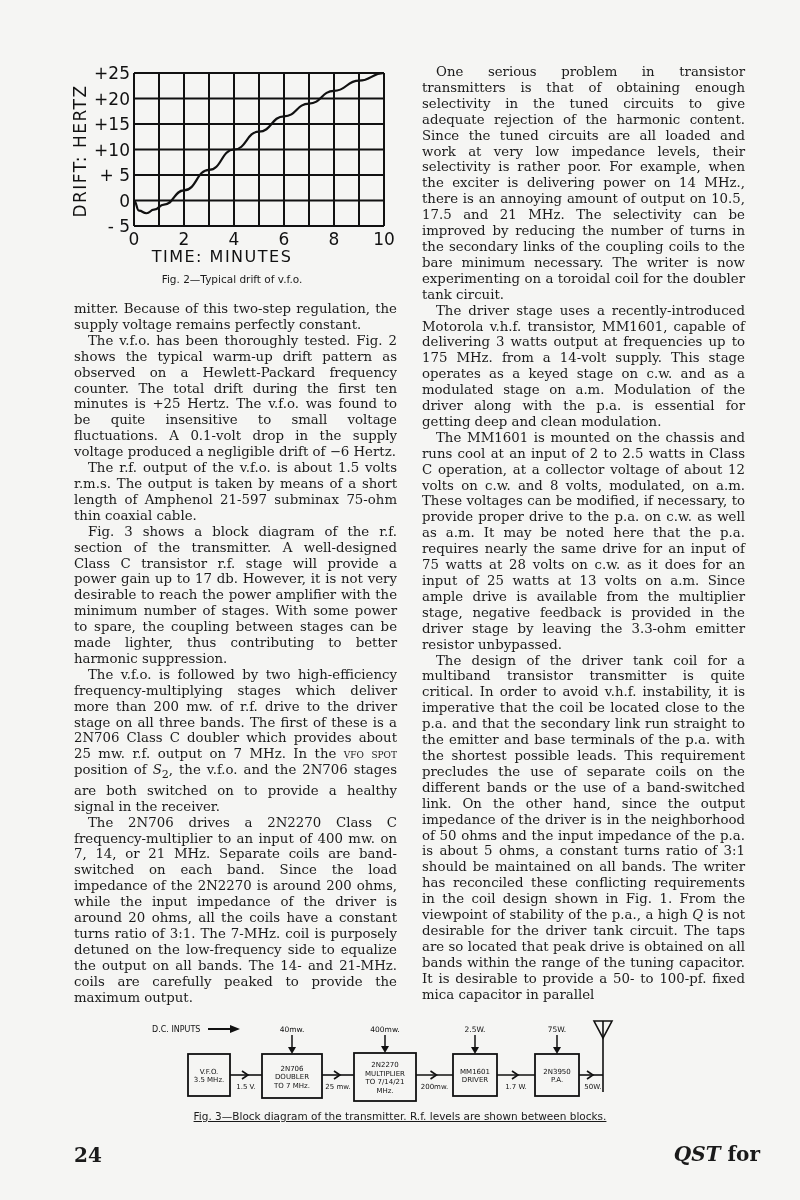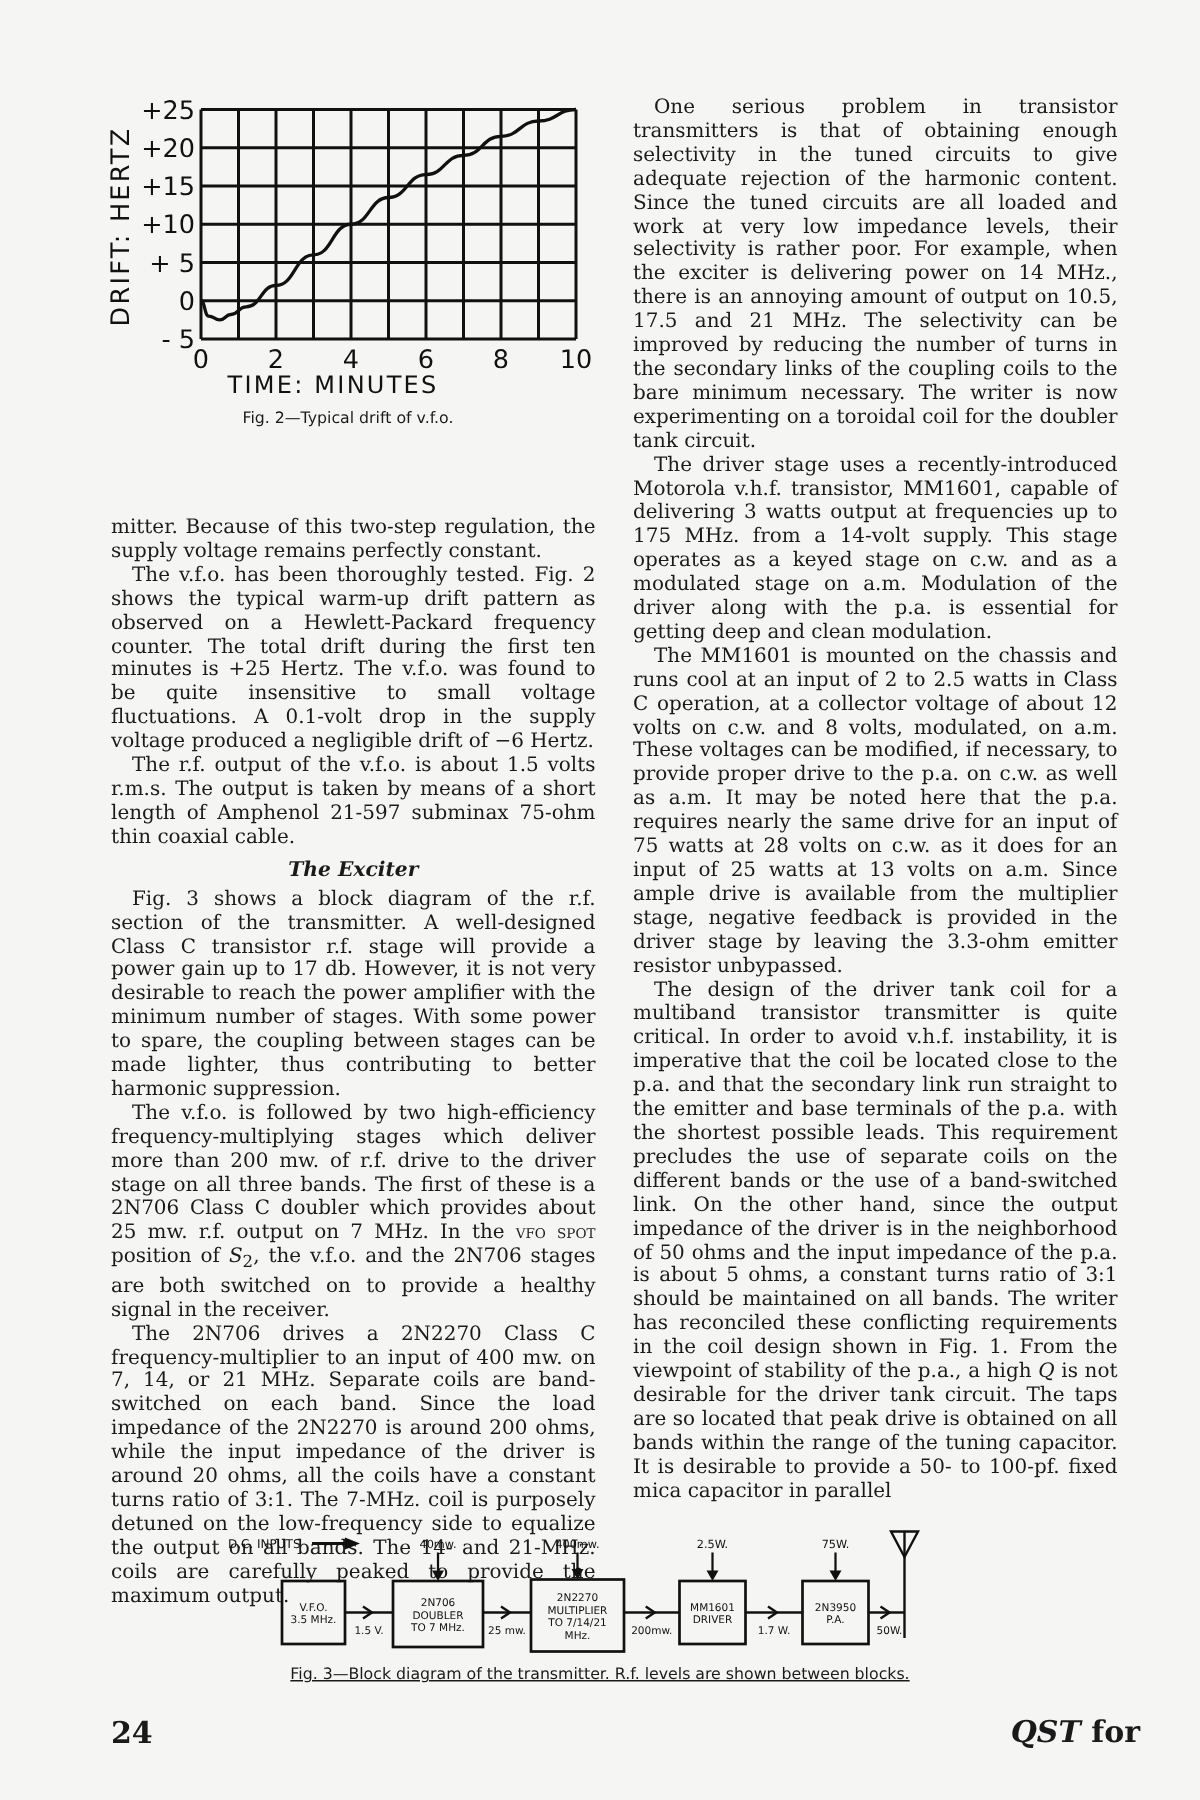--- a/index.html
+++ b/index.html
@@ -3,21 +3,21 @@
 <meta charset="utf-8">
 <style>
   html, body { margin: 0; padding: 0; }
   body {
     width: 800px; height: 1200px; overflow: hidden;
     background: #f5f5f3; color: #1a1a1a;
     font-family: "DejaVu Serif", "Liberation Serif", serif;
     position: relative;
   }
   .col { position: absolute; font-size: 13.3px; line-height: 15.9px; text-align: justify; }
-  #left-col { left: 74px; top: 301px; width: 323px; margin-top: 43px; }
+  #left-col { left: 74px; top: 301px; width: 323px; }
   #right-col { left: 422px; top: 64px; width: 323px; }
   .col p { margin: 0; text-indent: 14px; }
   .col p.noindent { text-indent: 0; }
   .col h3 {
     margin: 5px 0 4px 0; text-align: center; font-style: italic; font-weight: bold;
     font-size: 13.5px; line-height: 16px;
   }
   .sc { font-variant: small-caps; }
 
   #fig2 { position: absolute; left: 62px; top: 56px; width: 340px; height: 232px; }
@@ -85,21 +85,20 @@
   <path id="fig2-line" fill="none" stroke="#111" stroke-width="2.2" d="M72,144.5 C74.5,144.5 74.5,154.7 77,154.7 C80.75,154.7 80.75,157.25 84.5,157.25 C88.25,157.25 88.25,153.68 92,153.68 C97,153.68 97,148.57999999999998 102,148.57999999999998 C112,148.57999999999998 112,134.3 122,134.3 C134.5,134.3 134.5,113.9 147,113.9 C159.5,113.9 159.5,93.5 172,93.5 C184.5,93.5 184.5,75.64999999999999 197,75.64999999999999 C209.5,75.64999999999999 209.5,60.349999999999994 222,60.349999999999994 C234.5,60.349999999999994 234.5,47.599999999999994 247,47.599999999999994 C259.5,47.599999999999994 259.5,34.849999999999994 272,34.849999999999994 C284.5,34.849999999999994 284.5,24.650000000000006 297,24.650000000000006 C309.5,24.650000000000006 309.5,17 322,17"></path>
   <text id="fig2-ylabel" transform="translate(24,95) rotate(-90)" text-anchor="middle" font-size="17" letter-spacing="1.5" fill="#111">DRIFT: HERTZ</text>
   <text id="fig2-xlabel" x="160" y="206" text-anchor="middle" font-size="16" letter-spacing="1.5" fill="#111">TIME: MINUTES</text>
 </svg>
 <div id="fig2-caption">Fig. 2—Typical drift of v.f.o.</div>
 
 <div id="left-col" class="col">
   <p class="noindent">mitter. Because of this two-step regulation, the supply voltage remains perfectly constant.</p>
   <p>The v.f.o. has been thoroughly tested. Fig. 2 shows the typical warm-up drift pattern as observed on a Hewlett-Packard frequency counter. The total drift during the first ten minutes is +25 Hertz. The v.f.o. was found to be quite insensitive to small voltage fluctuations. A 0.1-volt drop in the supply voltage produced a negligible drift of −6 Hertz.</p>
   <p>The r.f. output of the v.f.o. is about 1.5 volts r.m.s. The output is taken by means of a short length of Amphenol 21-597 subminax 75-ohm thin coaxial cable.</p>
-  <h3>The Exciter</h3>
   <p>Fig. 3 shows a block diagram of the r.f. section of the transmitter. A well-designed Class C transistor r.f. stage will provide a power gain up to 17 db. However, it is not very desirable to reach the power amplifier with the minimum number of stages. With some power to spare, the coupling between stages can be made lighter, thus contributing to better harmonic suppression.</p>
   <p><span>The v.f.o. is followed by two high-efficiency frequency-multiplying stages which deliver more than 200 mw. of r.f. drive to the driver stage on all three bands. The first of these is a 2N706 Class C doubler which provides about 25 mw. r.f. output on 7 MHz. In the </span><span class="sc">vfo spot</span><span> position of </span><i>S</i><sub>2</sub><span>, the v.f.o. and the 2N706 stages are both switched on to provide a healthy signal in the receiver.</span></p>
   <p>The 2N706 drives a 2N2270 Class C frequency-multiplier to an input of 400 mw. on 7, 14, or 21 MHz. Separate coils are band-switched on each band. Since the load impedance of the 2N2270 is around 200 ohms, while the input impedance of the driver is around 20 ohms, all the coils have a constant turns ratio of 3:1. The 7-MHz. coil is purposely detuned on the low-frequency side to equalize the output on all bands. The 14- and 21-MHz. coils are carefully peaked to provide the maximum output.</p>
 </div>
 
 <div id="right-col" class="col">
   <p>One serious problem in transistor transmitters is that of obtaining enough selectivity in the tuned circuits to give adequate rejection of the harmonic content. Since the tuned circuits are all loaded and work at very low impedance levels, their selectivity is rather poor. For example, when the exciter is delivering power on 14 MHz., there is an annoying amount of output on 10.5, 17.5 and 21 MHz. The selectivity can be improved by reducing the number of turns in the secondary links of the coupling coils to the bare minimum necessary. The writer is now experimenting on a toroidal coil for the doubler tank circuit.</p>
   <p>The driver stage uses a recently-introduced Motorola v.h.f. transistor, MM1601, capable of delivering 3 watts output at frequencies up to 175 MHz. from a 14-volt supply. This stage operates as a keyed stage on c.w. and as a modulated stage on a.m. Modulation of the driver along with the p.a. is essential for getting deep and clean modulation.</p>
   <p>The MM1601 is mounted on the chassis and runs cool at an input of 2 to 2.5 watts in Class C operation, at a collector voltage of about 12 volts on c.w. and 8 volts, modulated, on a.m. These voltages can be modified, if necessary, to provide proper drive to the p.a. on c.w. as well as a.m. It may be noted here that the p.a. requires nearly the same drive for an input of 75 watts at 28 volts on c.w. as it does for an input of 25 watts at 13 volts on a.m. Since ample drive is available from the multiplier stage, negative feedback is provided in the driver stage by leaving the 3.3-ohm emitter resistor unbypassed.</p>
   <p><span>The design of the driver tank coil for a multiband transistor transmitter is quite critical. In order to avoid v.h.f. instability, it is imperative that the coil be located close to the p.a. and that the secondary link run straight to the emitter and base terminals of the p.a. with the shortest possible leads. This requirement precludes the use of separate coils on the different bands or the use of a band-switched link. On the other hand, since the output impedance of the driver is in the neighborhood of 50 ohms and the input impedance of the p.a. is about 5 ohms, a constant turns ratio of 3:1 should be maintained on all bands. The writer has reconciled these conflicting requirements in the coil design shown in Fig. 1. From the viewpoint of stability of the p.a., a high </span><i>Q</i><span> is not desirable for the driver tank circuit. The taps are so located that peak drive is obtained on all bands within the range of the tuning capacitor. It is desirable to provide a 50- to 100-pf. fixed mica capacitor in parallel</span></p>

